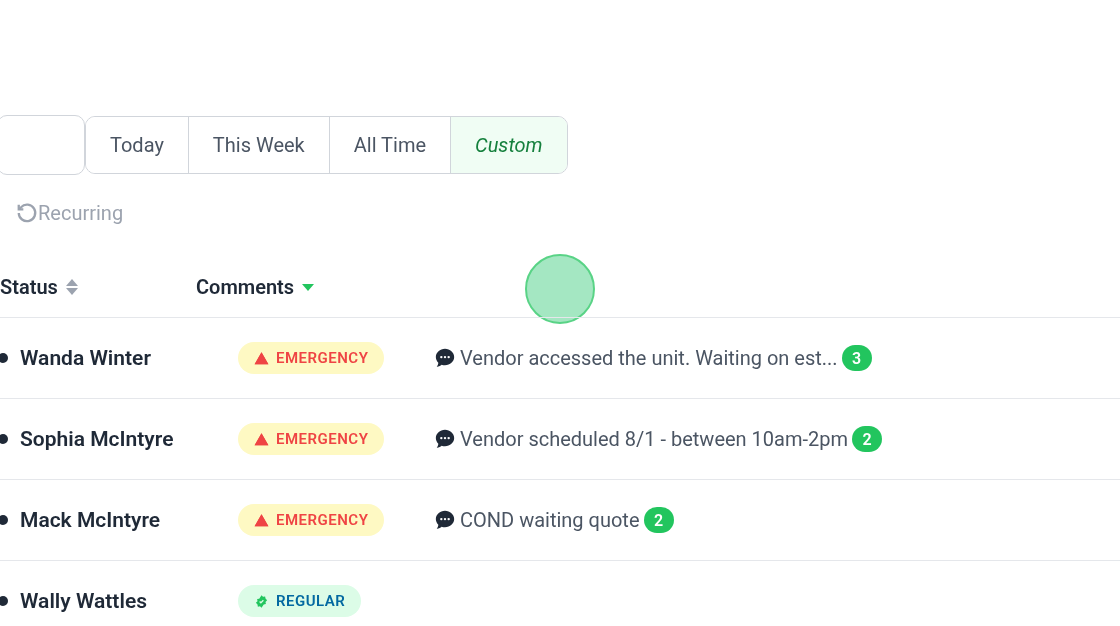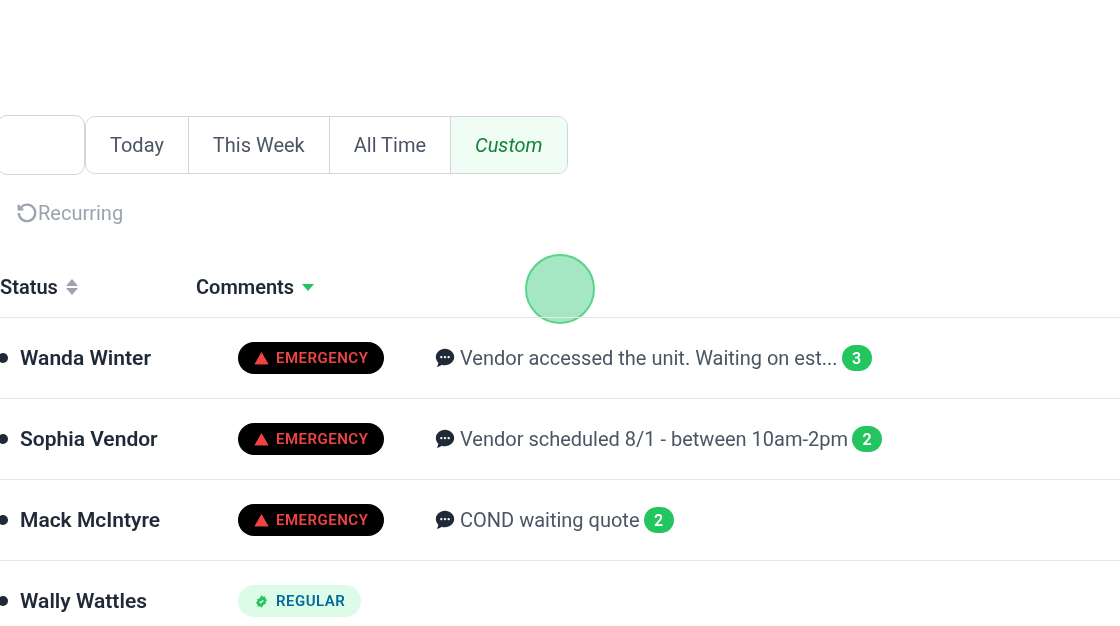--- a/index.html
+++ b/index.html
@@ -156,21 +156,21 @@
       display: inline-flex;
       align-items: center;
       gap: 7px;
       padding: 7px 16px;
       border-radius: 20px;
       font-size: 15px;
       font-weight: 600;
       letter-spacing: 0.5px;
     }
     .status-emergency {
-      background: #000000;
+      background: #fef9c3;
       color: #ef4444;
     }
     .status-regular {
       background: #dcfce7;
       color: #0369a1;
     }
     .comments-cell {
       display: flex;
       align-items: center;
       gap: 4px;
@@ -267,21 +267,21 @@
         <circle cx="12" cy="11" r="1.3" fill="#fff"></circle>
         <circle cx="16" cy="11" r="1.3" fill="#fff"></circle>
       </svg>
       <span class="comment-text">Vendor accessed the unit. Waiting on est...</span>
       <span class="count-badge">3</span>
     </div>
   </div>
     <div class="table-row">
     <div class="resident-cell">
       <div class="avatar-dot"></div>
-      <span>Sophia Vendor</span>
+      <span>Sophia McIntyre</span>
     </div>
     <div class="status-cell">
       <span class="status-badge status-emergency">
         <svg width="15" height="15" viewBox="0 0 24 24" fill="#ef4444">
             <path d="M12 2L1 21h22L12 2zm0 5l7.5 13h-15L12 7zm-1 4v4h2v-4h-2zm0 5v2h2v-2h-2z" fill="#ef4444"></path>
             <path d="M12 2L1 21h22L12 2z" fill="#ef4444"></path>
           </svg>
         <span>EMERGENCY</span>
       </span>
     </div>

